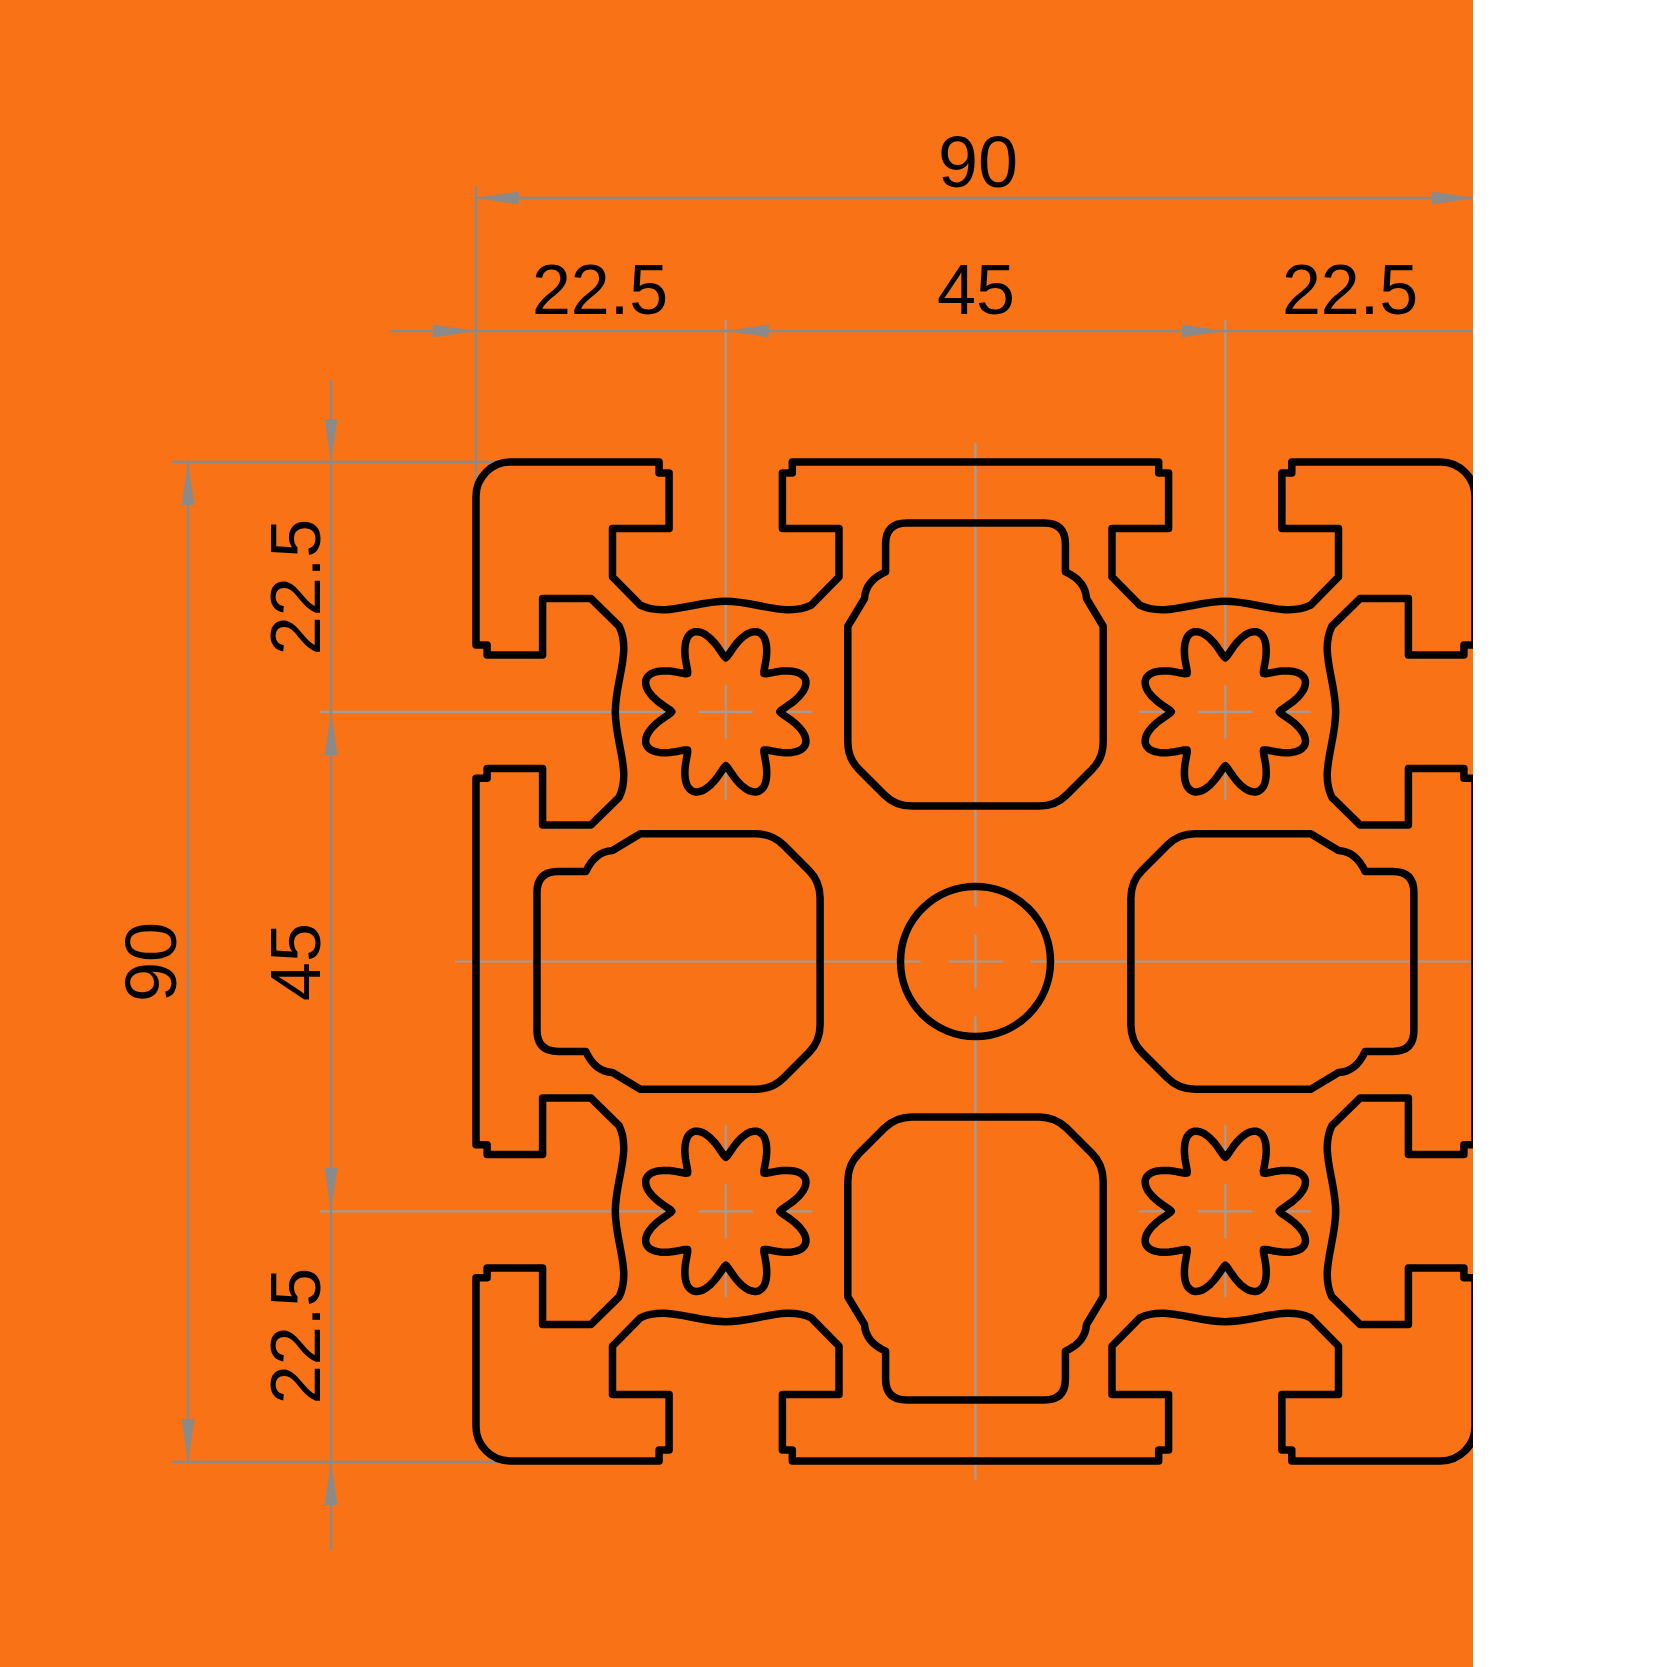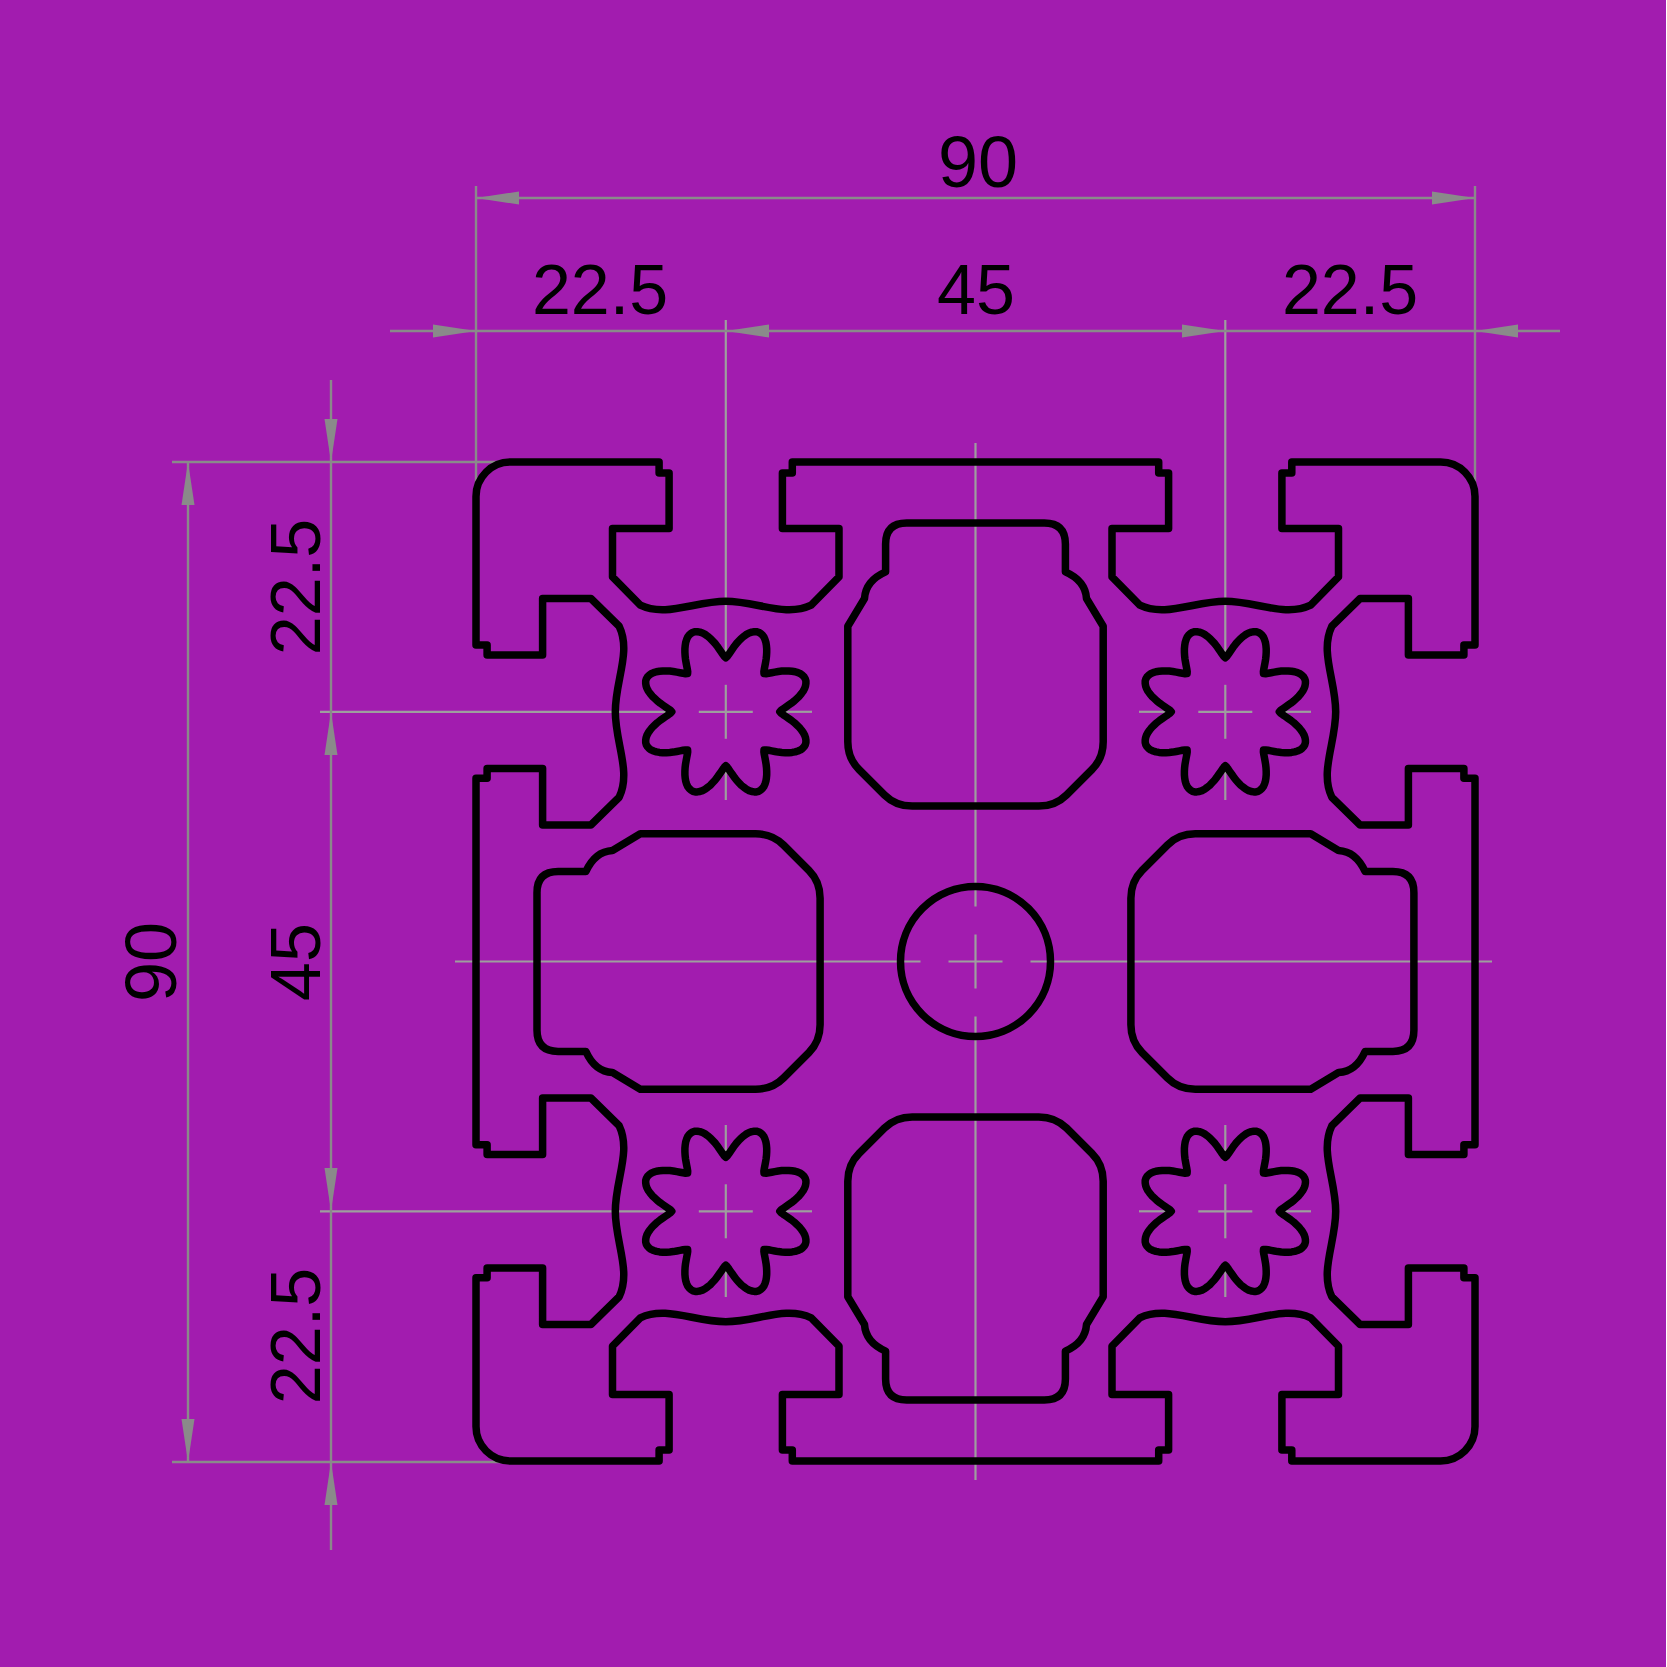--- a/index.html
+++ b/index.html
@@ -1,16 +1,16 @@
 <!DOCTYPE html>
 <html><head>
 <meta charset="utf-8">
 <style>
   html,body{margin:0;padding:0;background:#ffffff;}
-  .stage{width:1666px;height:1667px;position:relative;background:#a21caf;overflow:hidden;}
+  .stage{width:1473px;height:1667px;position:relative;background:#f97316;overflow:hidden;}
   svg{display:block;}
   text{font-family:"Liberation Sans","DejaVu Sans",sans-serif;fill:#000000;}
   .dim-label{font-size:70px;}
   .dim-label-big{font-size:72px;}
 </style>
 </head>
 <body>
 
 <div class="stage">
 <svg width="1667" height="1667" viewBox="0 0 1667 1667">

